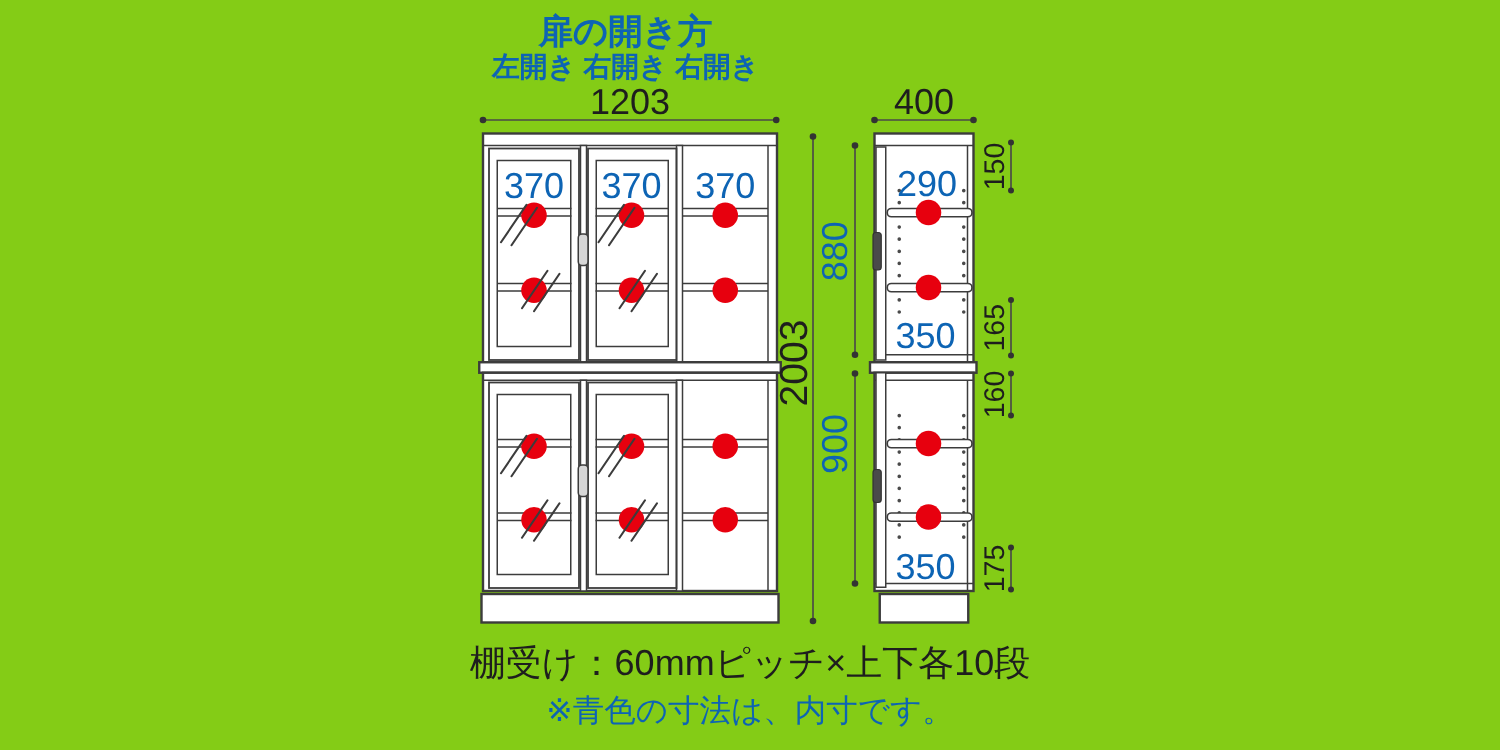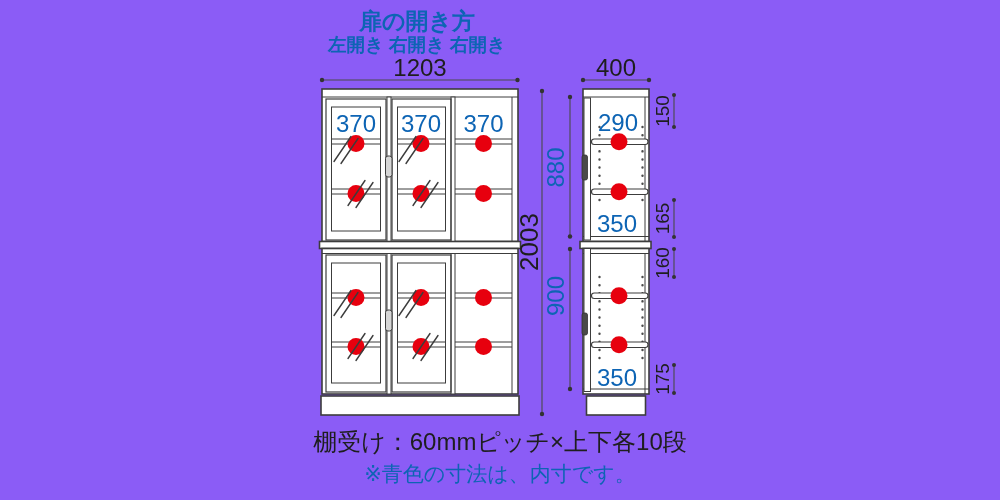--- a/index.html
+++ b/index.html
@@ -1,16 +1,16 @@
 <!DOCTYPE html>
 <html><head>
 <meta charset="utf-8">
 <style>
   html,body{margin:0;padding:0;background:#fff;}
-  .stage{position:relative;width:1000px;height:500px;background:#8b5cf6;overflow:hidden;
+  .stage{position:relative;width:1000px;height:500px;background:#84cc16;overflow:hidden;
          font-family:"Liberation Sans","DejaVu Sans",sans-serif;}
   svg{display:block;}
   
   .frame{fill:#ffffff;stroke:#3c3c3c;stroke-width:1.6;}
   .panel{fill:none;stroke:#3c3c3c;stroke-width:1.2;}
   .thin{fill:none;stroke:#3c3c3c;stroke-width:1;}
   .post{fill:#ffffff;stroke:#3c3c3c;stroke-width:1;}
   .glass{fill:none;stroke:#3c3c3c;stroke-width:1.4;stroke-linecap:round;}
   .shelfbar{fill:#ffffff;stroke:#3c3c3c;stroke-width:1.1;}
   .pin{fill:#e7000e;}

